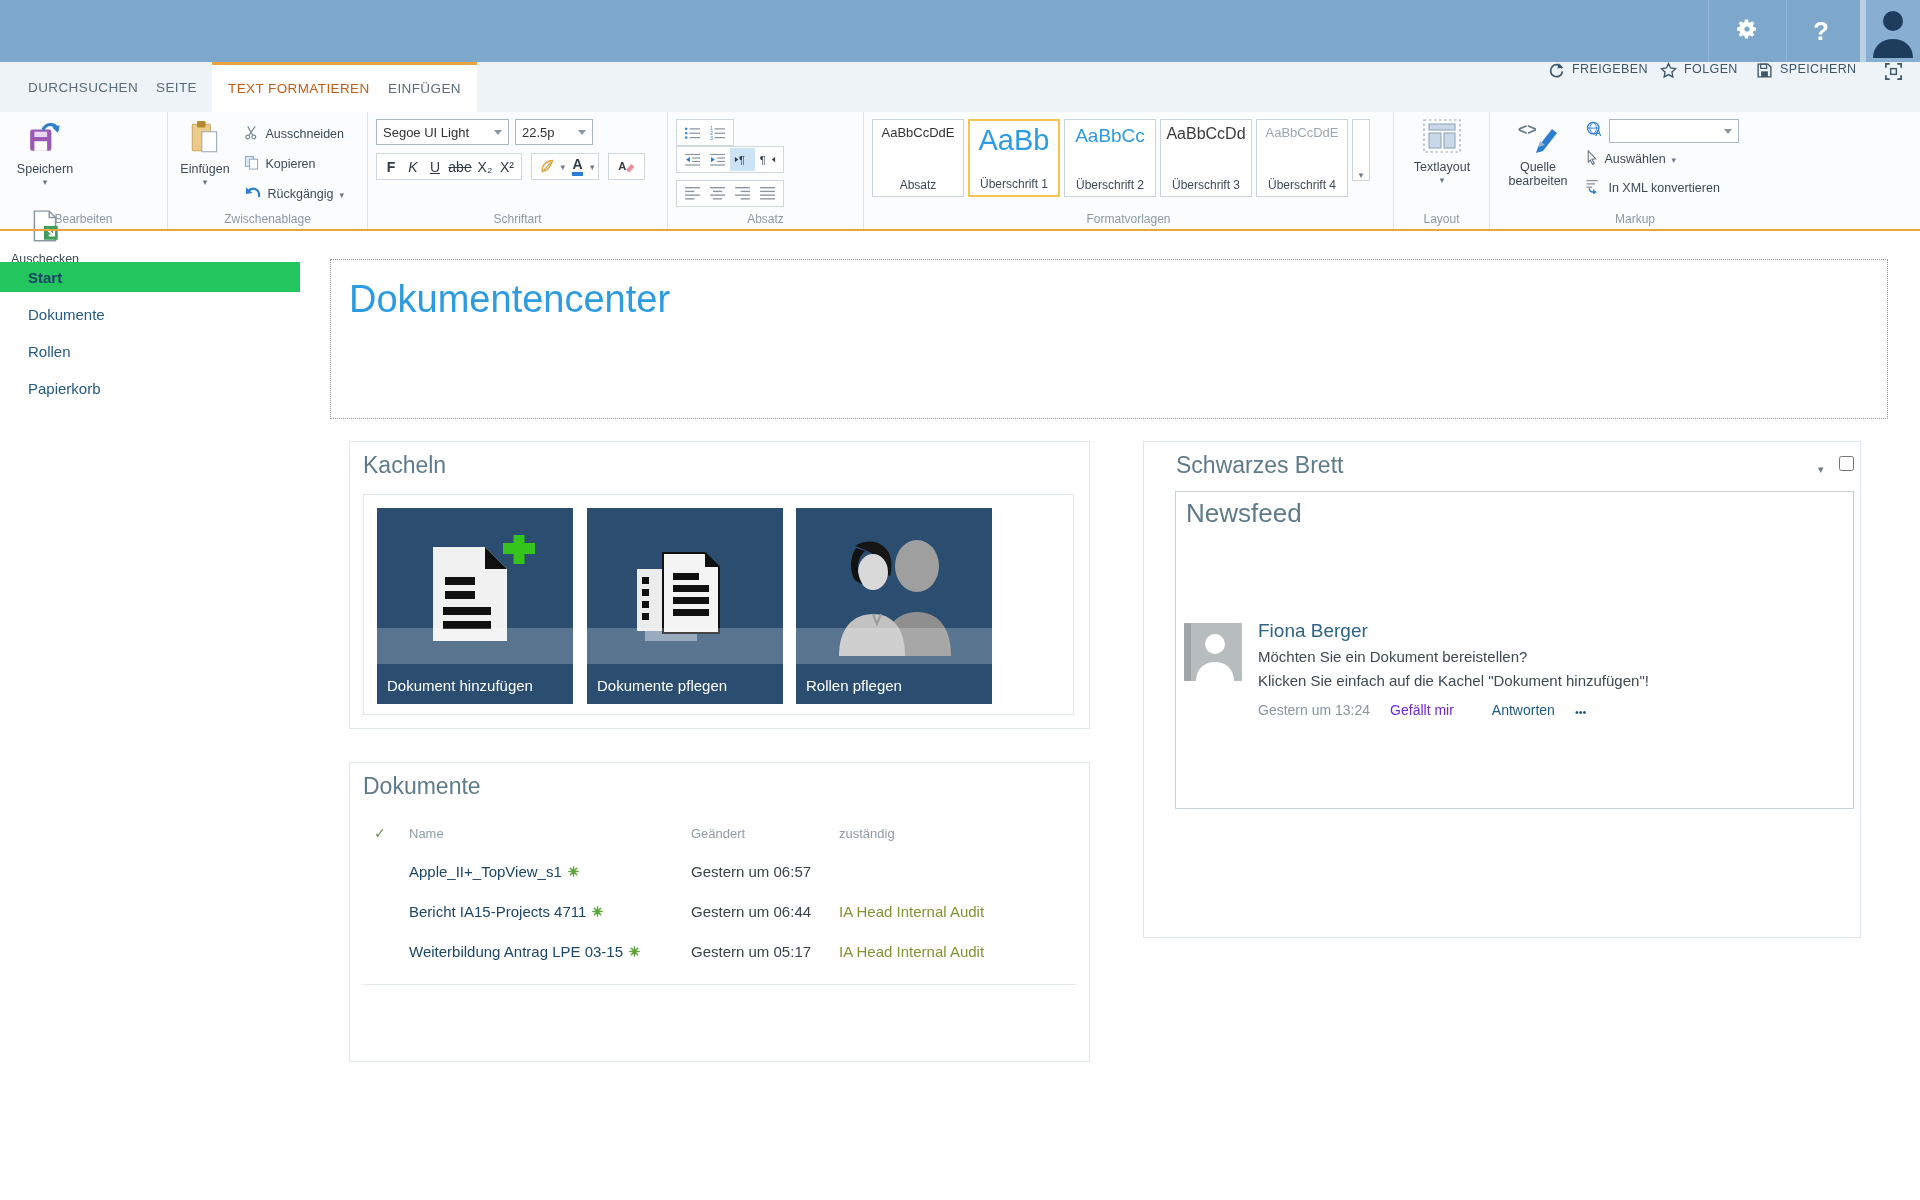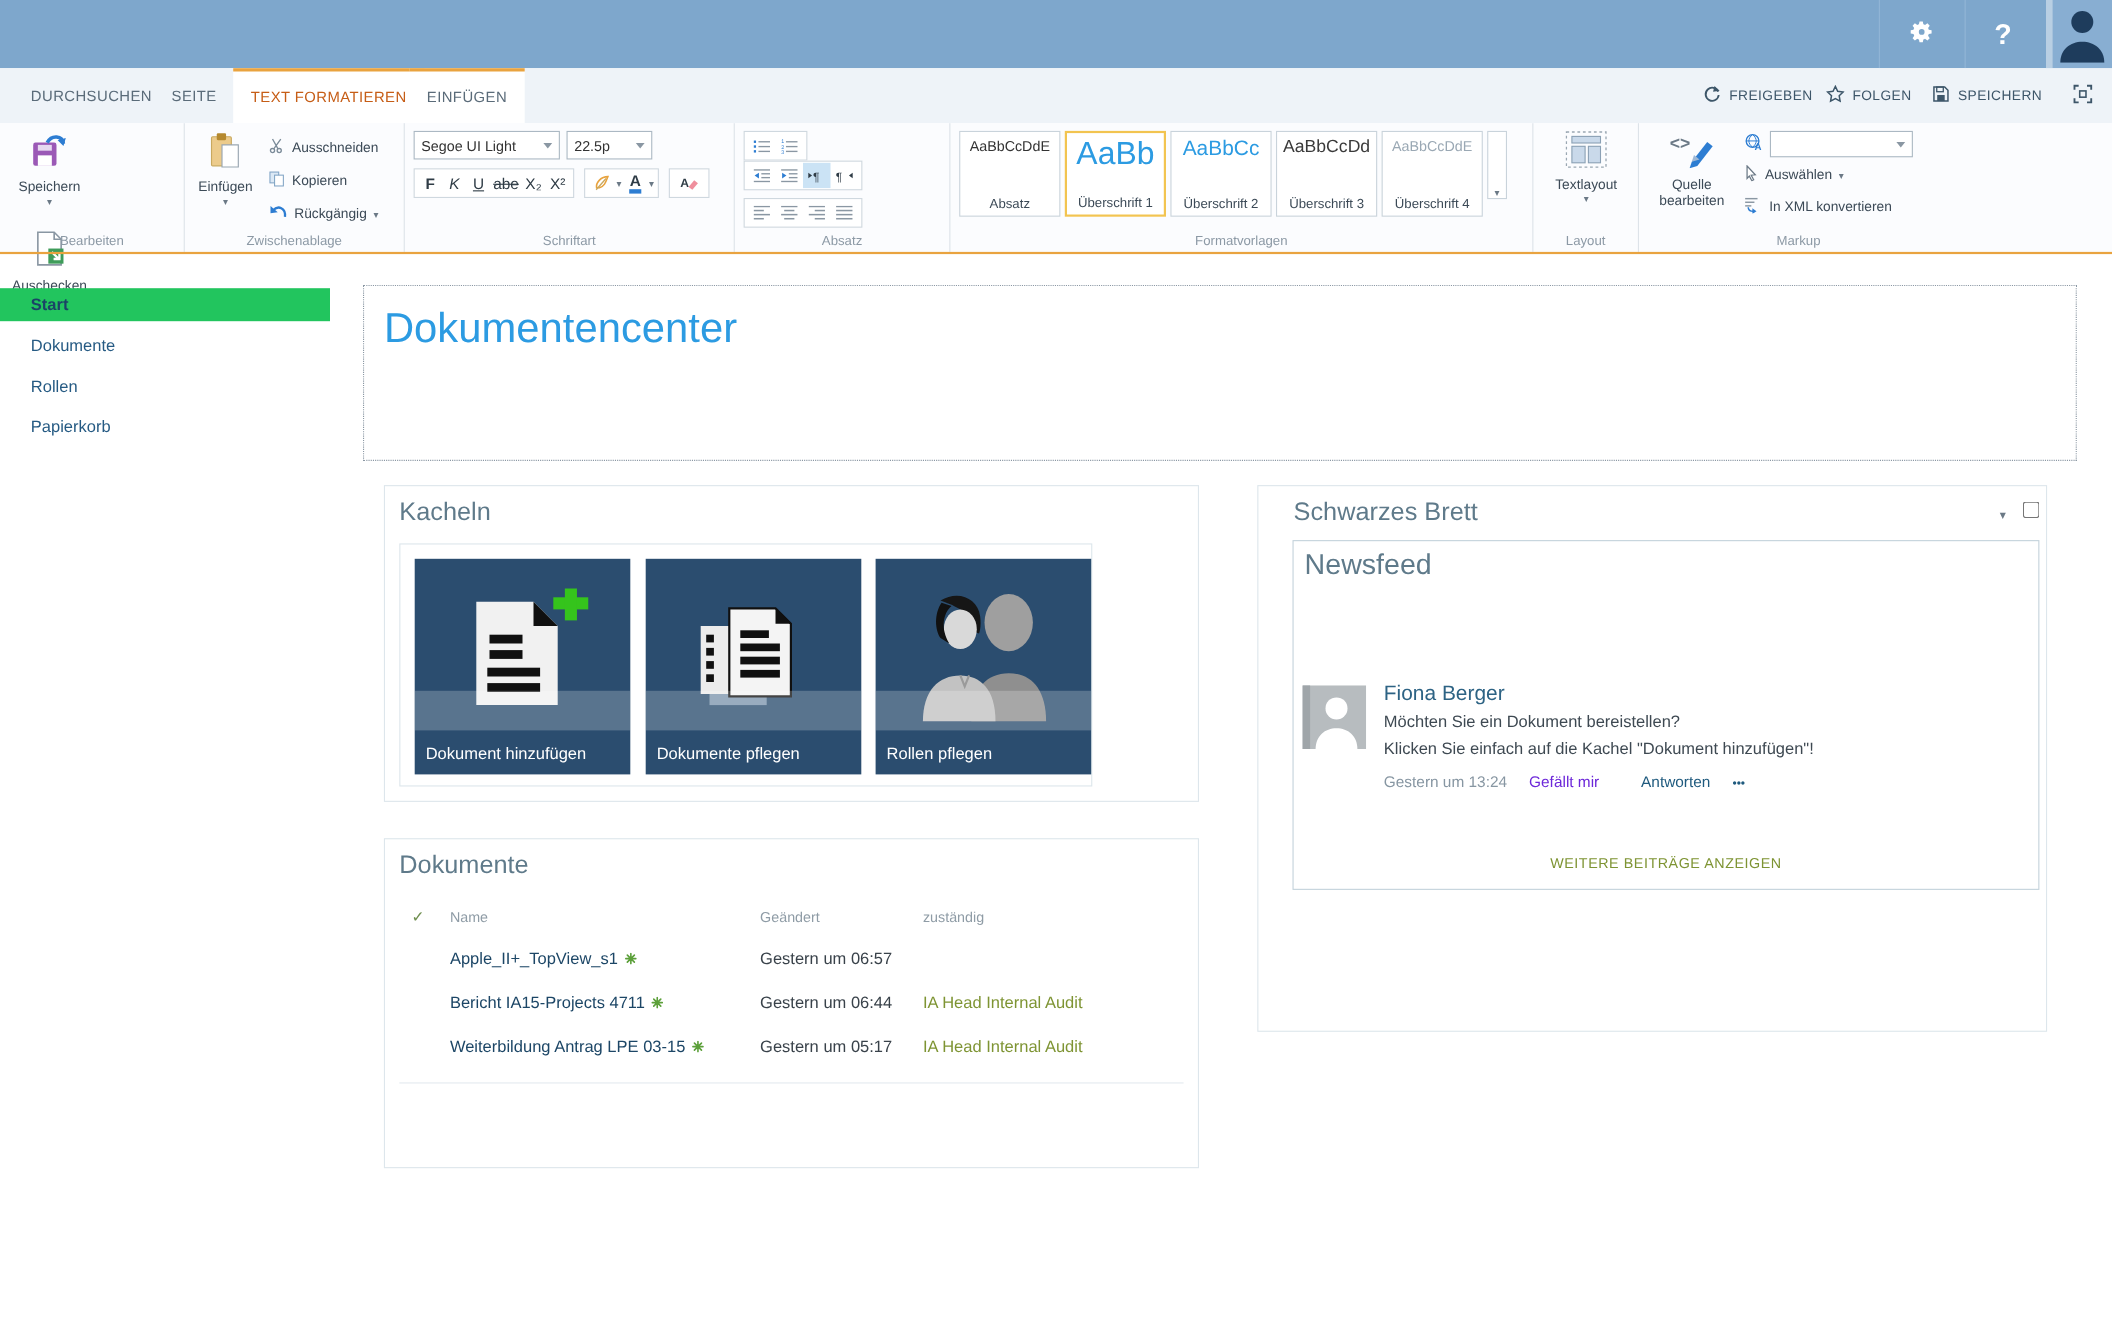--- a/index.html
+++ b/index.html
@@ -12,21 +12,21 @@
   .suite-btn { position:absolute; top:0; height:62px; width:62px; display:flex; align-items:center; justify-content:center; cursor:pointer; }
   .suite-sep { position:absolute; top:0; height:62px; width:1px; background:#93b6d6; }
   .suite-help { color:#fff; font-size:26px; font-weight:bold; }
   #suite-user { position:absolute; right:0; top:0; width:60px; height:62px; background:#88aed2; border-left:6px solid #b9cfe3; display:flex; align-items:flex-end; justify-content:center; }
 
   
   #tabrow { position:absolute; left:0; top:62px; width:1920px; height:50px; background:#eef3f8; }
   .tab { position:absolute; top:0; height:50px; display:flex; align-items:center; padding:0 16px; font-size:13.5px; color:#5a6b79; letter-spacing:.4px; cursor:pointer; }
   .tab.ctx { background:#fff; border-top:3px solid #e9a33f; }
   .tab.active { color:#c65d16; }
-  .qa { position:absolute; top:0; height:50px; display:flex; align-items:center; gap:7px; font-size:12.5px; color:#3d5669; letter-spacing:.4px; cursor:pointer; }
+  .qa { position:absolute; top:0; height:50px; display:flex; gap:7px; font-size:12.5px; color:#3d5669; letter-spacing:.4px; cursor:pointer; }
 
   
   #ribbon { position:absolute; left:0; top:112px; width:1920px; height:117px; background:#fbfcfe; display:flex; }
   #ribbon-rule { position:absolute; left:0; top:229px; width:1920px; height:2px; background:#e9a33f; }
   .rgroup { position:relative; height:117px; border-right:1px solid #dde3e9; padding:7px 8px 20px 8px; }
   .rgroup-label { position:absolute; left:0; right:0; bottom:3px; text-align:center; font-size:12px; color:#8c99a5; }
   .bigbtn { display:inline-flex; flex-direction:column; align-items:center; width:74px; height:90px; cursor:pointer; vertical-align:top; }
   .bigbtn .blabel { font-size:12.5px; color:#3c4a57; margin-top:3px; text-align:center; line-height:1.15; }
   .caret { font-size:9px; color:#6b7986; line-height:1; margin-top:2px; }
   .smallbtn { display:flex; align-items:center; gap:6px; height:26px; font-size:12.5px; color:#3c4a57; cursor:pointer; white-space:nowrap; }
@@ -493,21 +493,21 @@
 <div class="navitem" style="top:373px">
     <span>Papierkorb</span>
   </div>
 
 <div id="titlebox">
   <div id="pagetitle">Dokumentencenter</div>
 </div>
 
 <div class="wpbox" style="left:349px; top:441px; width:741px; height:288px;">
   <div class="wphead" style="left:13px; top:10px;">Kacheln</div>
-  <div class="innerbox" style="left:13px; top:52px; width:630px; height:221px;">
+  <div class="innerbox" style="left:13px; top:52px; width:711px; height:221px;">
     <div class="tile" style="left:13px;">
       <svg width="120" height="118" viewBox="0 0 120 118">
         <path d="M18 12h52l22 22v72H18z" fill="#f1f1f1"></path>
         <path d="M70 12l22 22H70z" fill="#101010"></path>
         <rect x="30" y="42" width="30" height="8" fill="#101010"></rect>
         <rect x="30" y="56" width="30" height="8" fill="#101010"></rect>
         <rect x="28" y="72" width="48" height="8" fill="#101010"></rect>
         <rect x="28" y="86" width="48" height="8" fill="#101010"></rect>
         <rect x="88" y="8" width="32" height="11" fill="#35c41c"></rect>
         <rect x="98.5" y="-2" width="11" height="31" fill="#35c41c"></rect>
@@ -613,15 +613,14 @@
     <div class="abs" style="left:82px; top:128px; font-size:19px; color:#2d6384; cursor:pointer;">Fiona Berger</div>
     <div class="abs" style="left:82px; top:156px; font-size:15px; color:#3e4952;">Möchten Sie ein Dokument bereistellen?</div>
     <div class="abs" style="left:82px; top:180px; font-size:15px; color:#3e4952;">Klicken Sie einfach auf die Kachel "Dokument hinzufügen"!</div>
     <div class="abs" style="left:82px; top:210px; display:flex; gap:20px; align-items:flex-end;">
       <span class="postmeta" style="color:#8796a2; cursor:default;">Gestern um 13:24</span>
       <span class="postmeta" style="color:#6d28d9;">Gefällt mir</span>
       <span class="postmeta" style="color:#1f5a7e;margin-left:18px;">Antworten</span>
       <span class="postmeta" style="color:#1f5a7e; font-size:11px;">•••</span>
     </div>
 
-    <div class="abs" style="left:0; right:0; top:285px; text-align:center; font-size:13px; letter-spacing:.5px; color:#7e9433; cursor:pointer;">WEITERE BEITRÄGE ANZEIGEN</div>
   </div>
 </div>
 
 </body></html>

